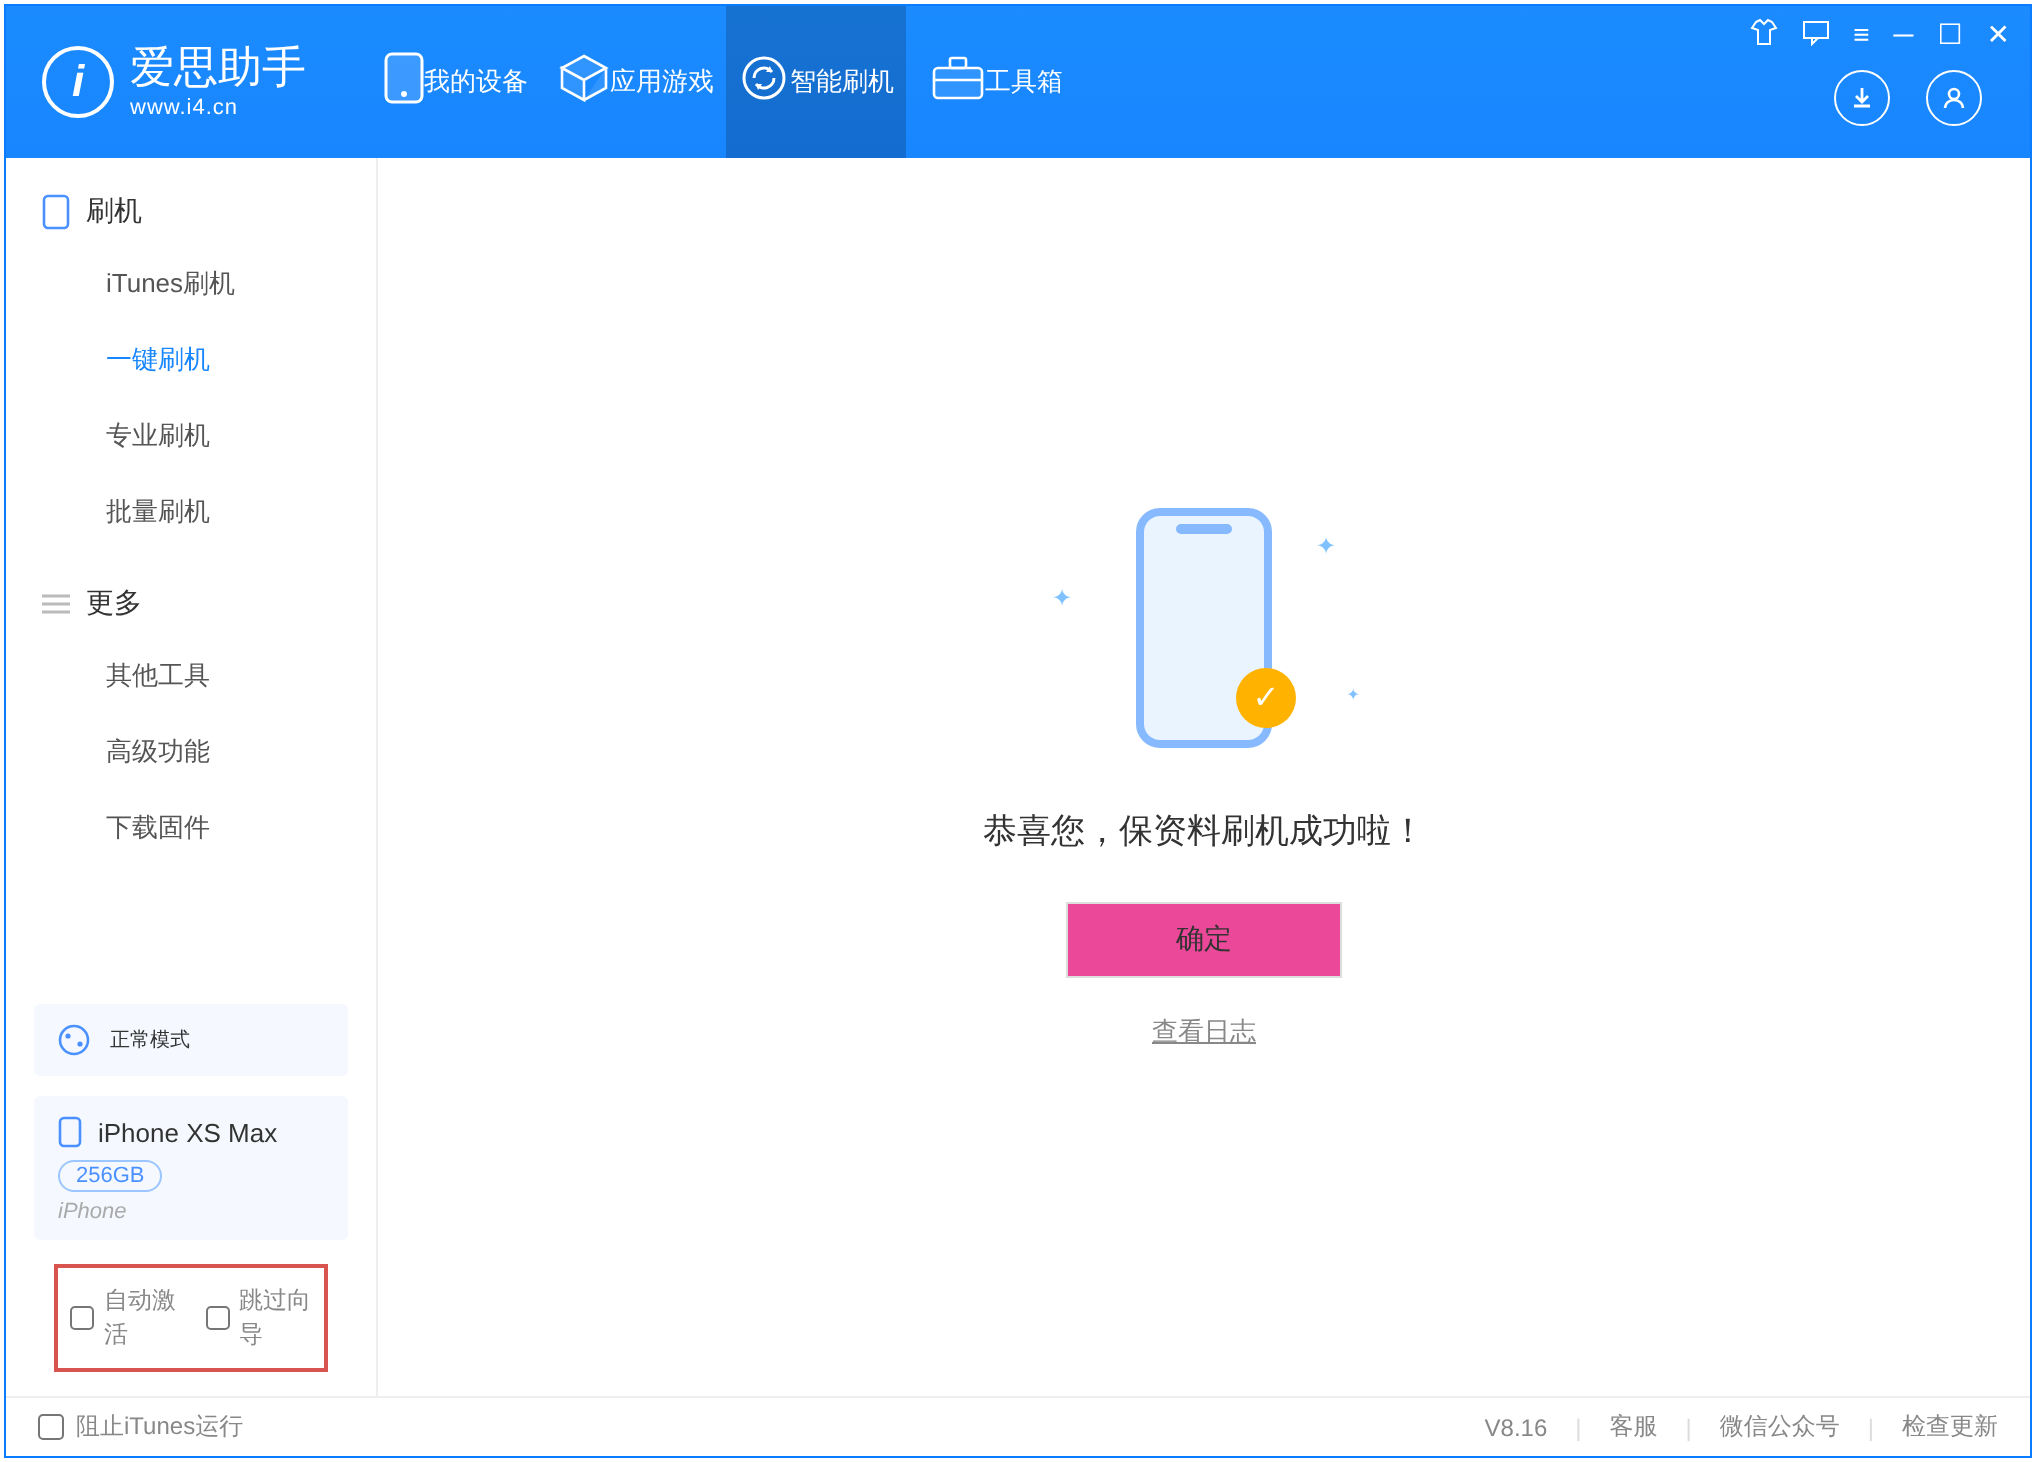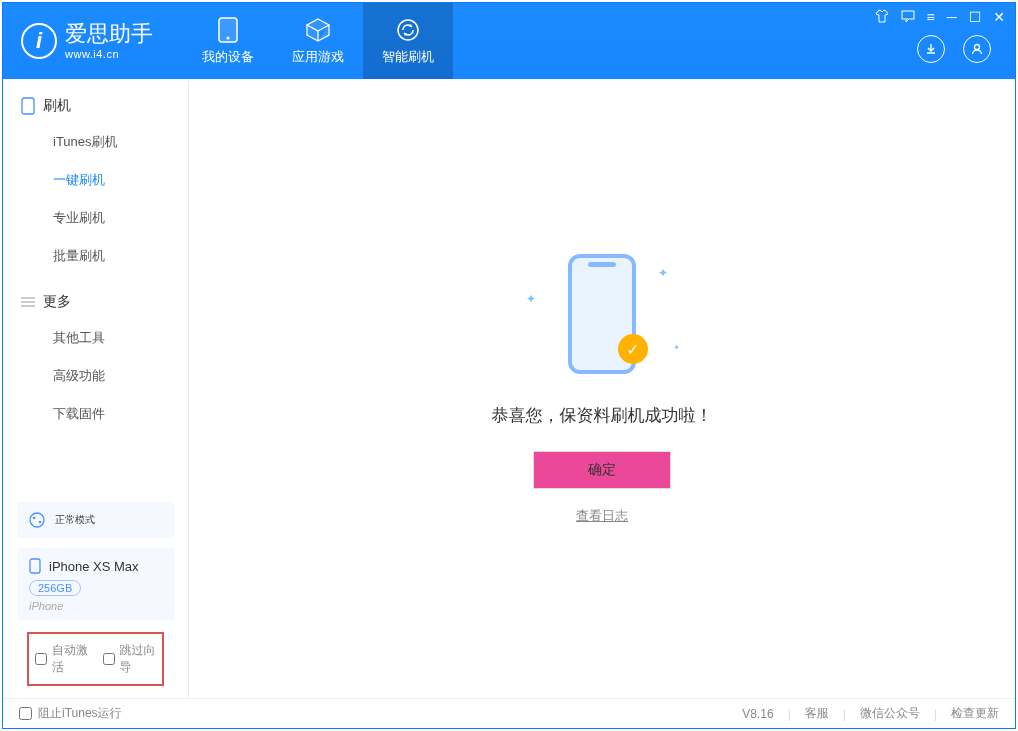--- a/index.html
+++ b/index.html
@@ -5,21 +5,21 @@
 * { margin: 0; padding: 0; box-sizing: border-box; font-family: "Microsoft YaHei", Arial, sans-serif; }
 body { background: #fff; width: 1018px; height: 731px; overflow: hidden; }
 .window { width: 1014px; height: 727px; margin: 2px; border: 1px solid #0a7cff; display: flex; flex-direction: column; }
 .titlebar { height: 76px; background: linear-gradient(to bottom, #1b8bff, #1886ff); display: flex; align-items: center; position: relative; }
 .logo { display: flex; align-items: center; margin-left: 18px; color: #fff; }
 .logo-icon { width: 36px; height: 36px; border: 2.5px solid #fff; border-radius: 50%; display: flex; align-items: center; justify-content: center; font-weight: bold; font-style: italic; font-size: 22px; margin-right: 8px; }
 .logo-text { display: flex; flex-direction: column; line-height: 1.1; }
 .logo-title { font-size: 22px; font-weight: 500; }
 .logo-sub { font-size: 11px; letter-spacing: 0.5px; margin-top: 1px; }
 .nav { display: flex; margin-left: 30px; height: 100%; }
-.nav-item { width: 90px; display: flex; flex-direction: column; align-items: center; justify-content: center; color: #fff; font-size: 13px; cursor: pointer; }
+.nav-item { width: 90px; display: flex; flex-direction: row; align-items: center; justify-content: center; color: #fff; font-size: 13px; cursor: pointer; }
 .nav-item.active { background: rgba(0,0,0,0.18); }
 .nav-icon { height: 28px; display: flex; align-items: center; justify-content: center; margin-bottom: 4px; }
 .win-controls { position: absolute; top: 6px; right: 10px; display: flex; gap: 12px; color: #fff; font-size: 14px; }
 .win-controls span, .win-controls svg { cursor: pointer; }
 .top-icons { position: absolute; bottom: 16px; right: 24px; display: flex; gap: 18px; }
 .circle-icon { width: 28px; height: 28px; border: 1.5px solid #fff; border-radius: 50%; display: flex; align-items: center; justify-content: center; color: #fff; cursor: pointer; }
 .body { flex: 1; display: flex; min-height: 0; }
 .sidebar { width: 186px; border-right: 1px solid #eee; display: flex; flex-direction: column; }
 .side-scroll { flex: 1; overflow: auto; }
 .side-group { padding: 18px 0 0 0; }
@@ -84,20 +84,30 @@
       <div class="nav-item active">
         <span class="nav-icon">
             <svg width="26" height="26" viewBox="0 0 26 26">
               <circle cx="13" cy="13" r="10" stroke="#fff" stroke-width="1.5" fill="none"></circle>
               <path d="M8 13 A5 5 0 0 1 17 10 M18 13 A5 5 0 0 1 9 16" stroke="#fff" stroke-width="1.5" fill="none"></path>
               <path d="M16 7 L17 10 L14 10 Z M10 19 L9 16 L12 16 Z" fill="#fff"></path>
             </svg>
           </span>
         <span>智能刷机</span>
       </div>
+      <div class="nav-item">
+        <span class="nav-icon">
+            <svg width="28" height="24" viewBox="0 0 28 24">
+              <rect x="2" y="7" width="24" height="15" rx="2" stroke="#fff" stroke-width="1.3" fill="#fff" fill-opacity="0.1"></rect>
+              <rect x="10" y="2" width="8" height="5" rx="1" stroke="#fff" stroke-width="1.3" fill="none"></rect>
+              <line x1="2" y1="13" x2="26" y2="13" stroke="#fff" stroke-width="1.3"></line>
+            </svg>
+          </span>
+        <span>工具箱</span>
+      </div>
     </div>
     <div class="top-icons">
       <div class="circle-icon">
           <svg width="14" height="14" viewBox="0 0 14 14">
             <path d="M7 2 V9 M4 6 L7 9 L10 6 M3 11 H11" stroke="#fff" stroke-width="1.4" fill="none"></path>
           </svg>
         </div>
       <div class="circle-icon">
           <svg width="14" height="14" viewBox="0 0 14 14">
             <circle cx="7" cy="5" r="2.5" stroke="#fff" stroke-width="1.3" fill="none"></circle>

